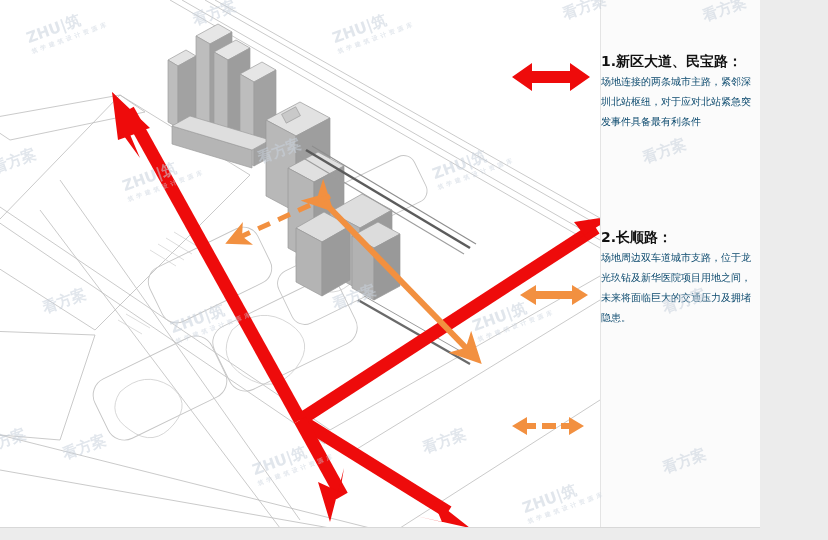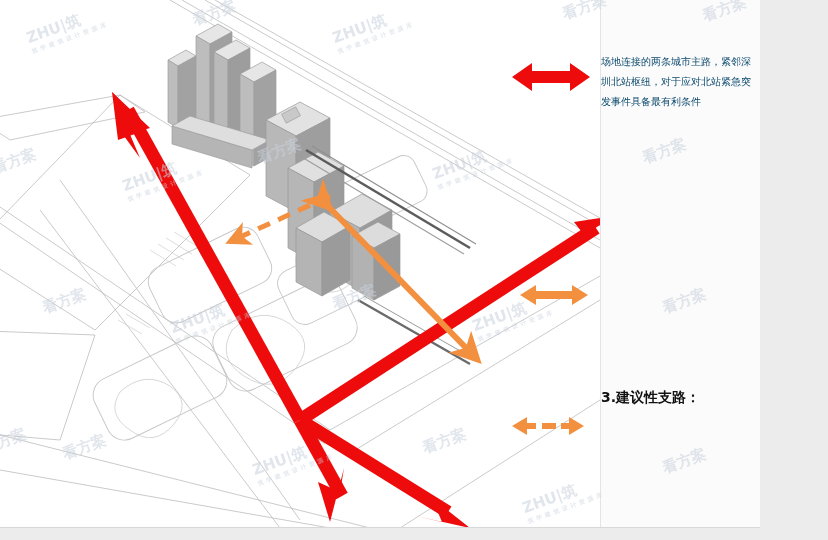--- a/index.html
+++ b/index.html
@@ -287,26 +287,30 @@
           <polygon points="0,12 15,3 15,9 24,9 24,15 15,15 15,21"></polygon>
           <rect x="30" y="9" width="14" height="6"></rect>
           <polygon points="72,12 57,3 57,9 49,9 49,15 57,15 57,21"></polygon>
         </g>
       </svg>
     </div>
 
     <div id="legend-panel">
 
       <div class="legend-block" id="legend-block-1">
+        <div class="legend-title">1.新区大道、民宝路：</div>
         <div class="legend-body">场地连接的两条城市主路，紧邻深圳北站枢纽，对于应对北站紧急突发事件具备最有利条件</div>
       </div>
 
+      <div class="legend-block" id="legend-block-2">
+        <div class="legend-title">2.长顺路：</div>
+        <div class="legend-body">场地周边双车道城市支路，位于龙光玖钻及新华医院项目用地之间，未来将面临巨大的交通压力及拥堵隐患。</div>
+      </div>
 
       <div class="legend-block" id="legend-block-3">
-        <div class="legend-title">3.建议性支路：</div>
       </div>
     </div>
 
     <div id="bottom-hairline"></div>
   </div>
 
   <div id="right-band"></div>
   <div id="bottom-band"></div>
 
   <div id="watermarks">

